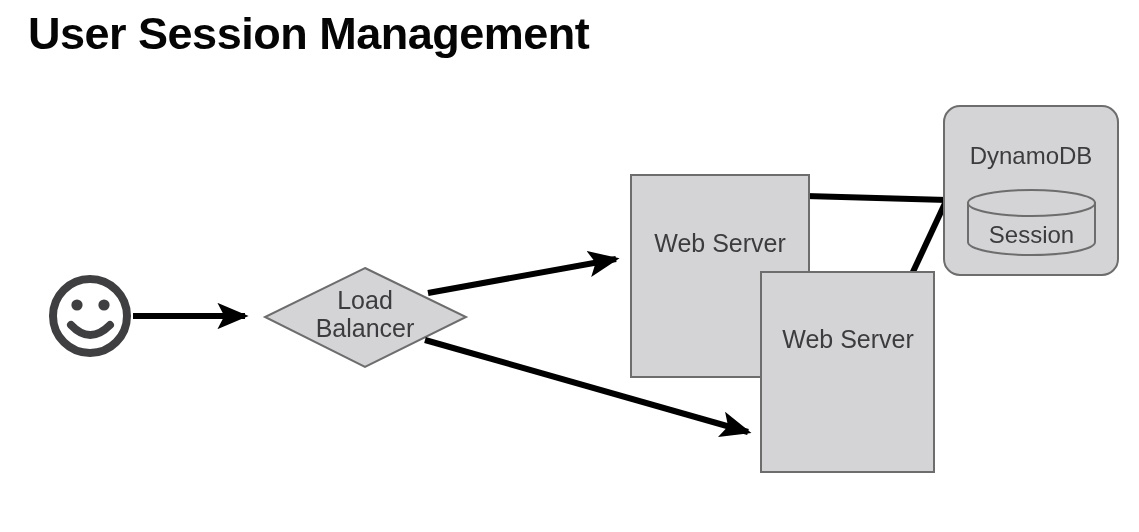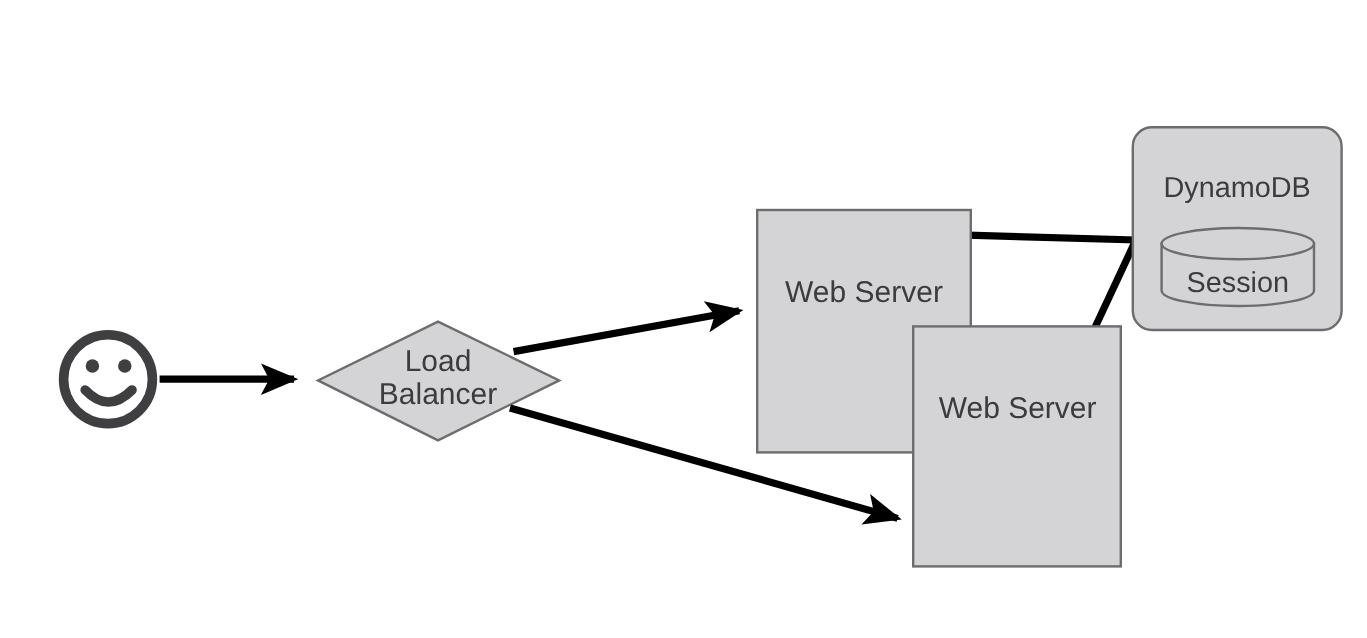--- a/index.html
+++ b/index.html
@@ -70,20 +70,21 @@
   }
   .face-eye {
     fill: #3f3f41;
   }
 </style>
 </head>
 <body>
 
 <div id="page">
 
+  <div id="page-title">User Session Management</div>
 
   <svg id="diagram-svg" width="1139" height="532" viewBox="0 0 1139 532">
 
     <defs>
       <marker id="arrowhead" markerWidth="5.2" markerHeight="4.4" refX="4.6" refY="2.2" orient="auto" markerUnits="strokeWidth">
         <path d="M 0,0 L 5.2,2.2 L 0,4.4 L 1.15,2.2 Z" fill="#000000"></path>
       </marker>
     </defs>
 
     <g>

